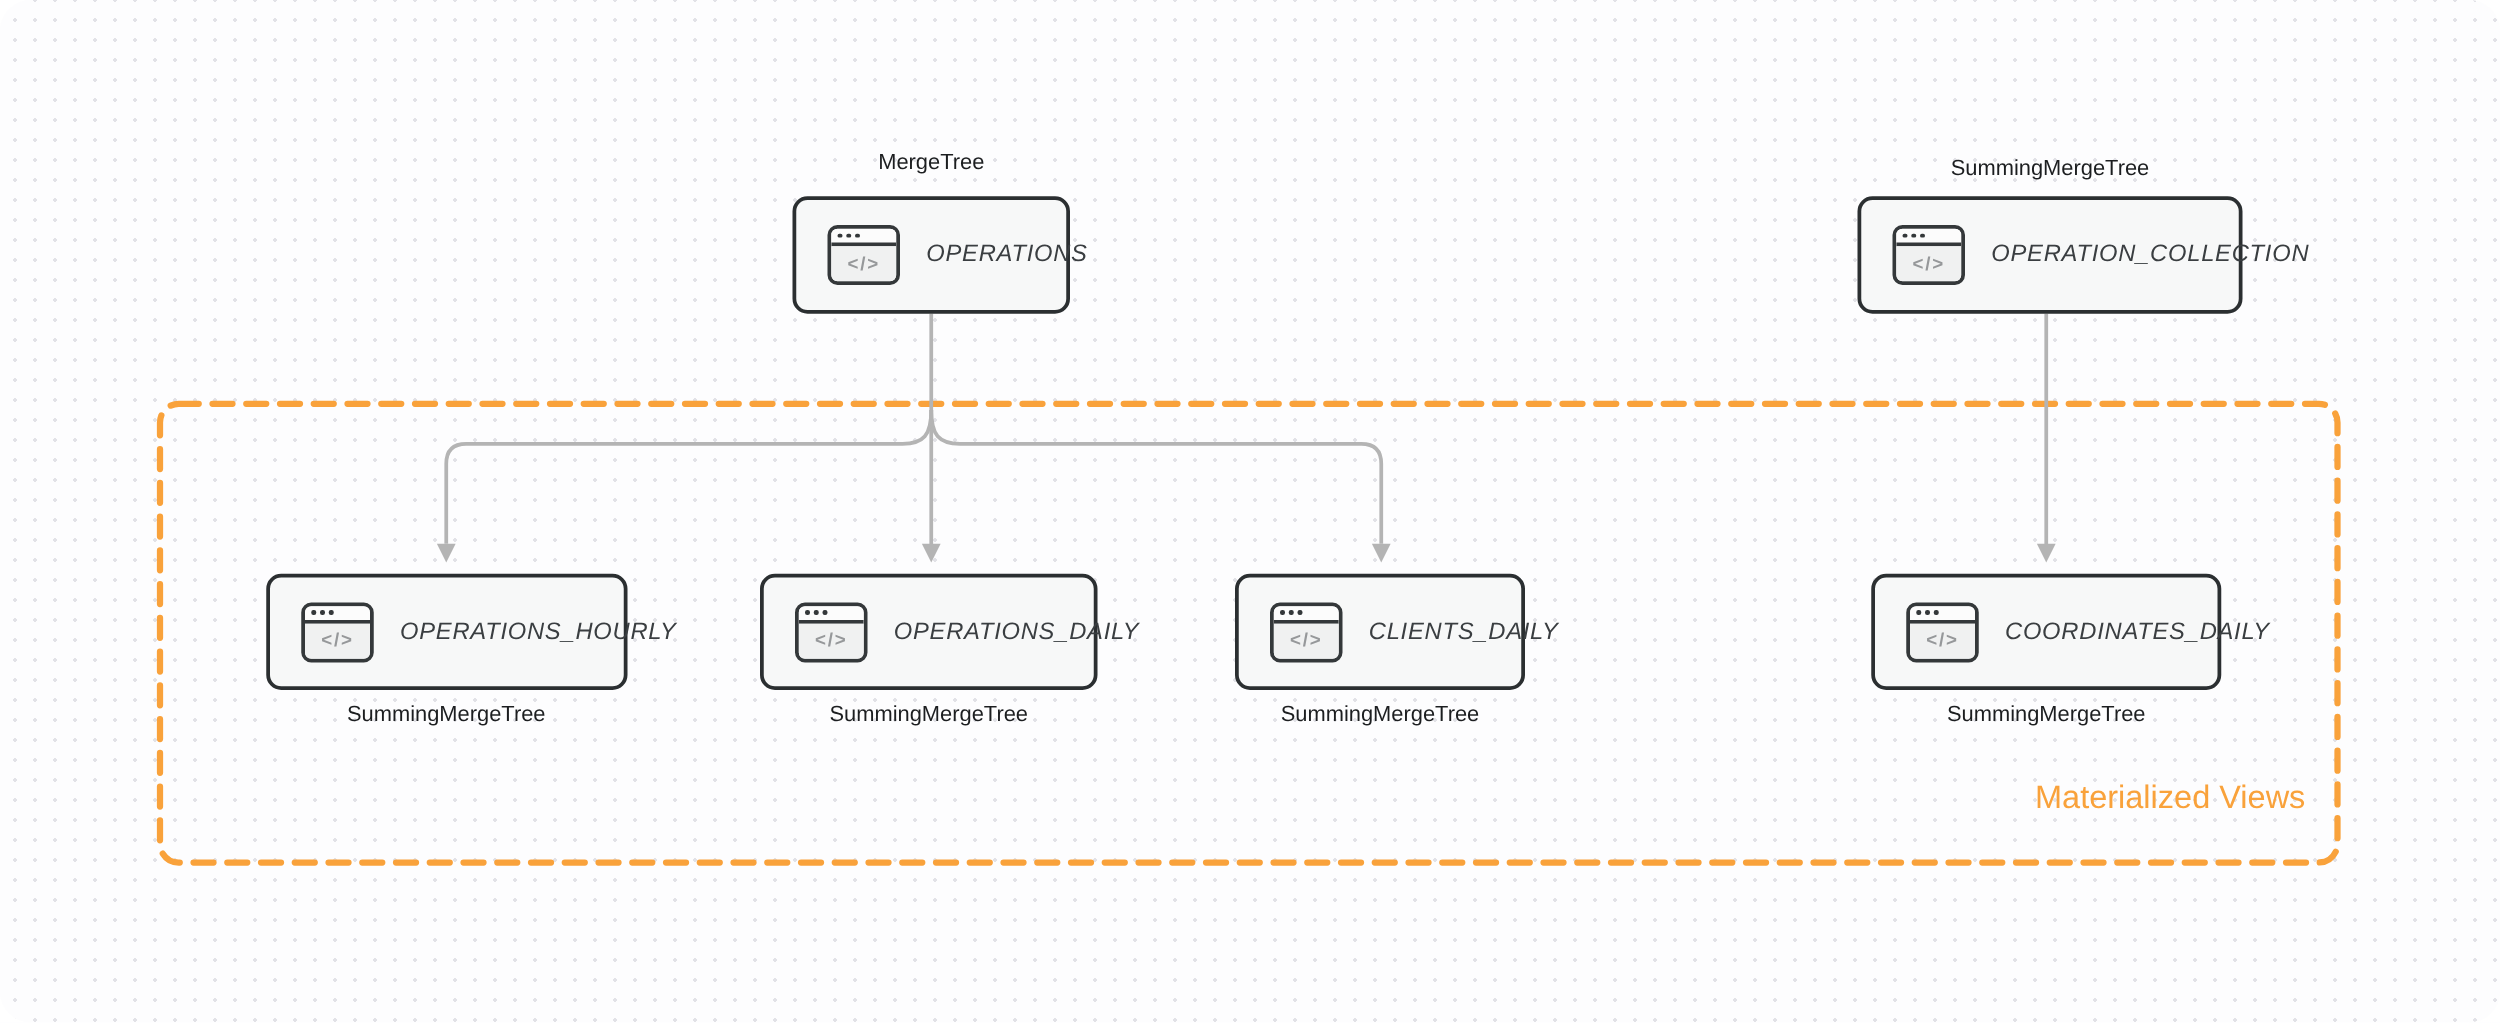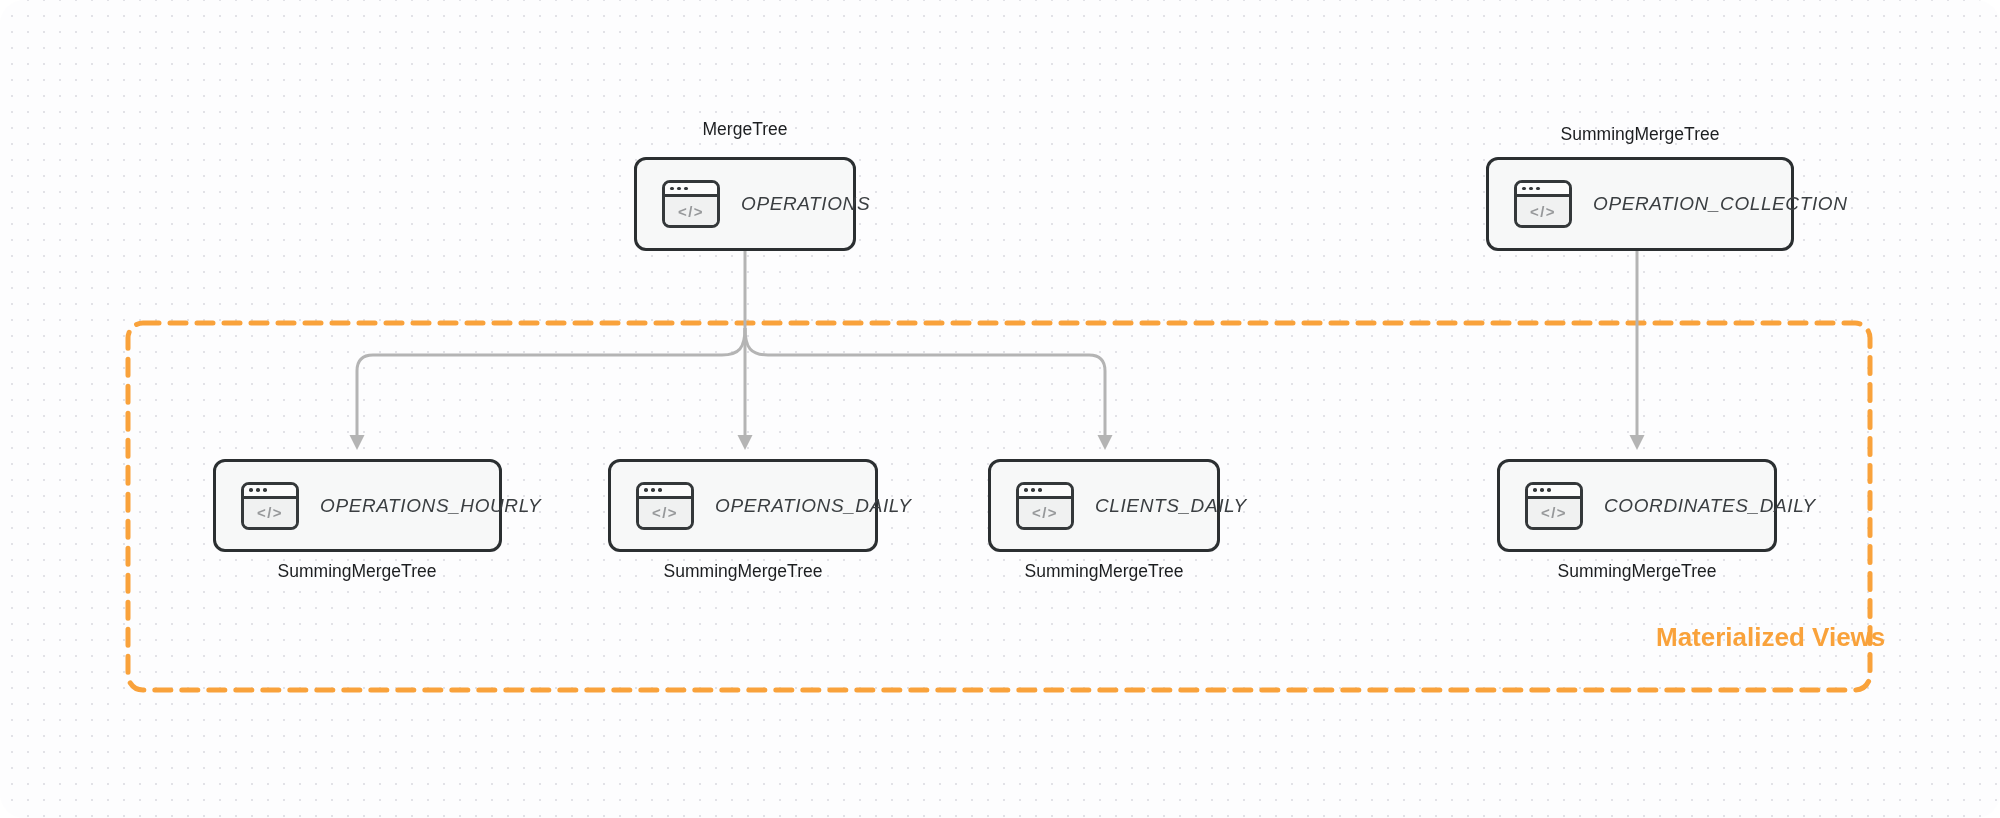--- a/index.html
+++ b/index.html
@@ -77,24 +77,23 @@
     transform:translateX(-50%);
     font-size:17.5px;
     font-weight:400;
     color:#1c1e20;
     white-space:nowrap;
   }
   .group-label {
     position:absolute;
     left:1628px; top:622px;
     font-size:26px;
-    font-weight:700;
+    font-weight:400;
     color:#f9a23b;
     white-space:nowrap;
-    margin-left:28px;
   }
 </style>
 </head>
 <body>
 
 <div class="canvas">
 
   <svg class="edge-layer" viewBox="0 0 2000 818" xmlns="http://www.w3.org/2000/svg">
 
     <rect x="128" y="323" width="1742" height="367" rx="15" ry="15" fill="none" stroke="#f9a23b" stroke-width="5" stroke-dasharray="16 11" stroke-linecap="round"></rect>

